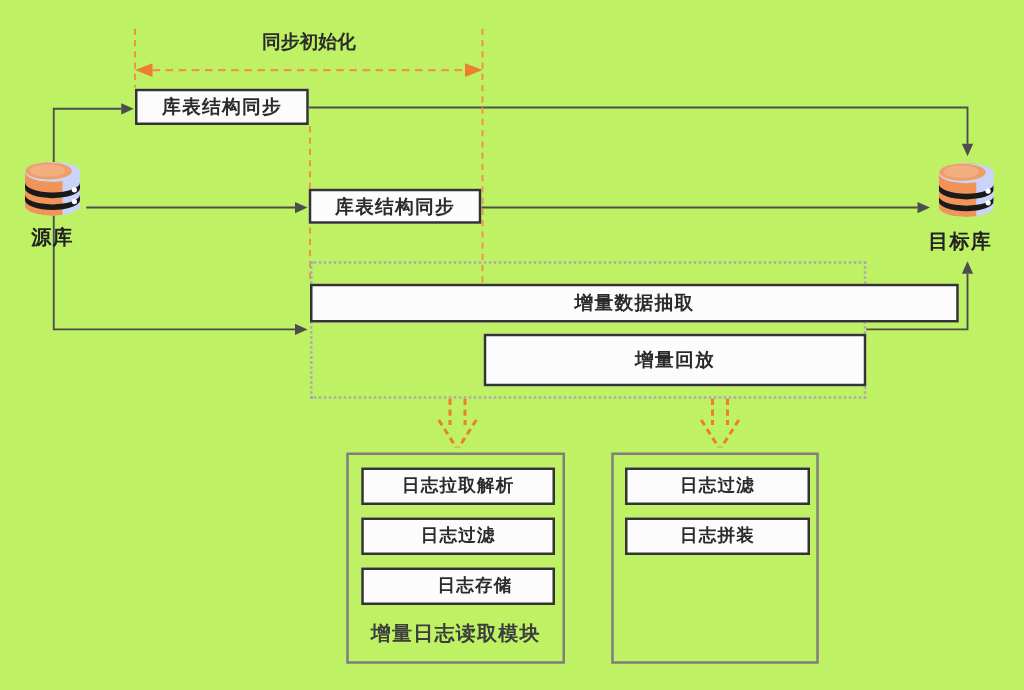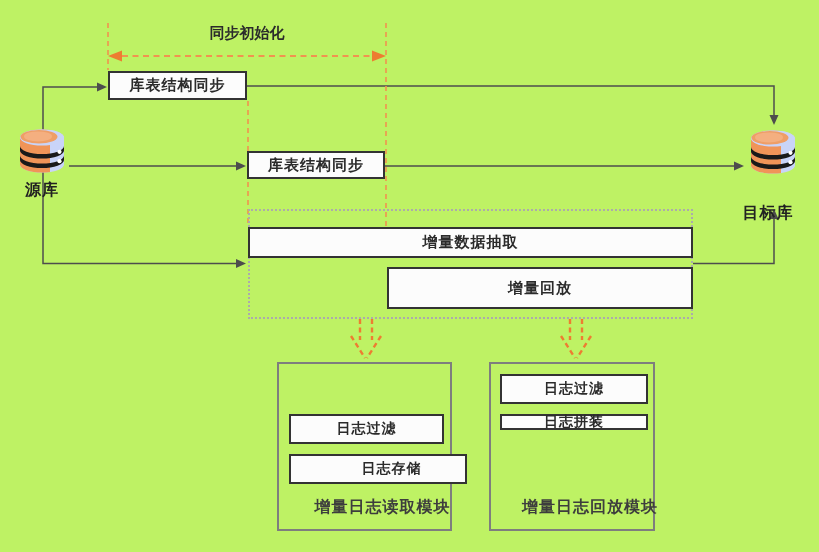--- a/index.html
+++ b/index.html
@@ -15,21 +15,21 @@
         border:2px dotted #ABABAB;box-sizing:border-box;z-index:1;}
   .dbicon{position:absolute;z-index:2;}
   .dblabel{position:absolute;font-weight:700;font-size:16px;color:#222;
         text-align:center;z-index:2;letter-spacing:1px;}
   .module{position:absolute;top:362px;width:175px;height:169px;border:2px solid #7E7E7E;
         box-sizing:border-box;z-index:2;}
   .mitem{position:absolute;background:#FCFCFC;border:2px solid #333;box-sizing:border-box;
         display:flex;align-items:center;justify-content:center;font-size:14px;
         font-weight:600;color:#2B2B2B;letter-spacing:1px;}
   .mtitle{position:absolute;top:133px;left:0;width:100%;text-align:center;
-        font-size:16px;font-weight:700;color:#3D3D3D;letter-spacing:1px;margin-left:18px;}
+        font-size:16px;font-weight:700;color:#3D3D3D;letter-spacing:1px;}
 </style>
 </head>
 <body>
 
 <div class="canvas">
 
   <svg class="overlay" width="819" height="552" viewBox="0 0 819 552">
 
     <g stroke="#4D4D4D" stroke-width="1.5" fill="none">
       <path d="M43,130 V87 H97"></path>
@@ -72,21 +72,21 @@
       <line x1="591" y1="336" x2="577" y2="358"></line>
     </g>
   </svg>
 
   <div class="annl">同步初始化</div>
 
   <div class="nbox" style="left:108px;top:71px;width:139px;height:29px;">库表结构同步</div>
   <div class="nbox" style="left:247px;top:151px;width:138px;height:28px;">库表结构同步</div>
 
   <div class="dotted"></div>
-  <div class="nbox" style="left:248px;top:227px;width:445px;height:31px;">增量数据抽取</div>
+  <div class="nbox" style="left:248px;top:227px;width:519px;height:31px;">增量数据抽取</div>
   <div class="nbox" style="left:387px;top:267px;width:306px;height:42px;">增量回放</div>
 
   <div class="dbicon" style="left:15px;top:127px;">
     <svg width="54" height="48" viewBox="0 0 54 48">
       <defs>
           <clipPath id="dbclip-src">
             <path d="M5,10.5 a22,8 0 0 1 44,0 v27 a22,8 0 0 1 -44,0 z"></path>
           </clipPath>
         </defs>
       <g clip-path="url(#dbclip-src)">
@@ -117,27 +117,27 @@
         <path d="M5,19 a22,8 0 0 0 44,0 v4.5 a22,8 0 0 1 -44,0 z" fill="#1A1A1A"></path>
         <path d="M5,28.5 a22,8 0 0 0 44,0 v4.5 a22,8 0 0 1 -44,0 z" fill="#1A1A1A"></path>
         <circle cx="44.5" cy="24.8" r="2.1" fill="#FFFFFF"></circle>
         <circle cx="44.5" cy="34.2" r="2.1" fill="#FFFFFF"></circle>
       </g>
       <ellipse cx="27" cy="10.5" rx="22" ry="8" fill="#C9D4F8"></ellipse>
       <ellipse cx="24" cy="9.8" rx="18.5" ry="6.8" fill="#EF9E66"></ellipse>
       <ellipse cx="23" cy="9.4" rx="14" ry="5" fill="#F4AF80"></ellipse>
     </svg>
   </div>
-  <div class="dblabel" style="left:735px;top:183px;width:66px;margin-top:20px;">目标库</div>
+  <div class="dblabel" style="left:735px;top:183px;width:66px;">目标库</div>
 
   <div class="module" style="left:277px;width:175px;">
+    <div class="mitem" style="left:10px;top:10px;width:155px;height:30px;">日志拉取解析</div>
     <div class="mitem" style="left:10px;top:50px;width:155px;height:30px;">日志过滤</div>
-    <div class="mitem" style="left:10px;top:90px;width:178px;height:30px;padding-left:27px;">日志存储</div>
+    <div class="mitem" style="left:10px;top:90px;width:155px;height:30px;padding-left:27px;">日志存储</div>
     <div class="mtitle">增量日志读取模块</div>
   </div>
 
   <div class="module" style="left:489px;width:166px;">
     <div class="mitem" style="left:9px;top:10px;width:148px;height:30px;">日志过滤</div>
-    <div class="mitem" style="left:9px;top:50px;width:148px;height:16px;">日志拼装</div>
-    <div class="mtitle">增量日志回放模块</div>
+    <div class="mitem" style="left:9px;top:50px;width:148px;height:30px;">日志拼装</div>
   </div>
 
 </div>
 
 </body></html>

